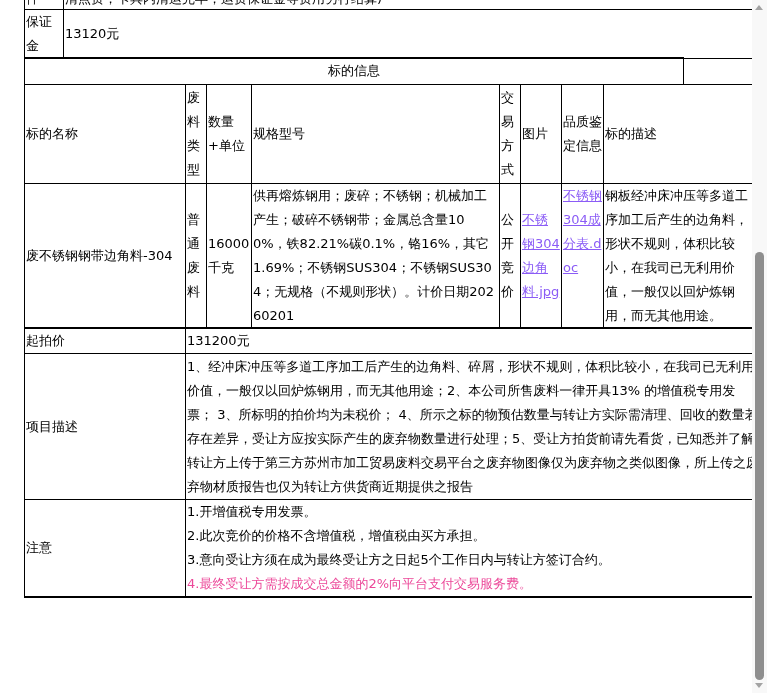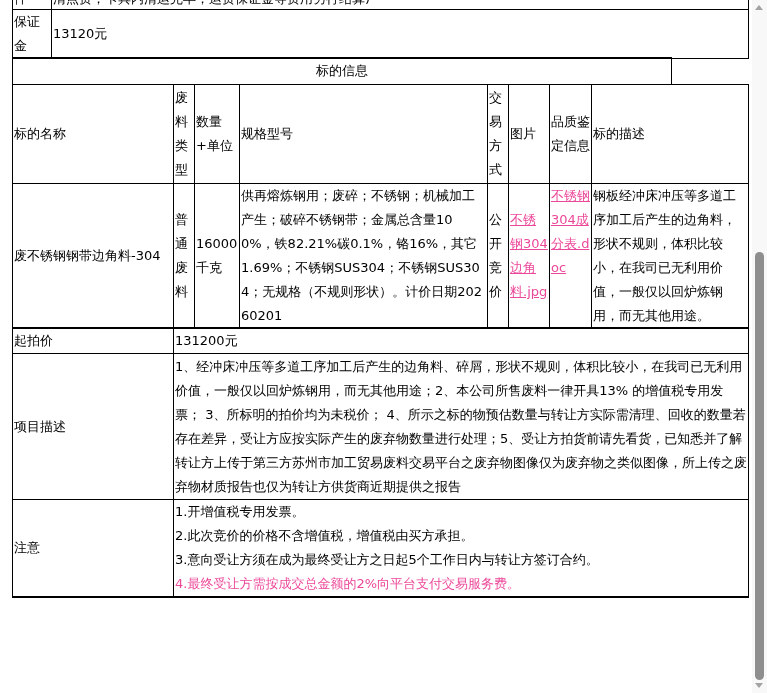--- a/index.html
+++ b/index.html
@@ -1,24 +1,24 @@
 <!DOCTYPE html>
 <html><head>
 <meta charset="utf-8">
 <style>
   html, body { margin: 0; padding: 0; background: #ffffff; }
   body {
     width: 767px; height: 693px; overflow: hidden; position: relative;
     font-family: "DejaVu Sans", "Liberation Sans", sans-serif;
     font-size: 13px; color: #000;
   }
-  .viewport { position: absolute; left: 4px; top: 0; width: 752px; height: 693px; overflow: hidden; }
+  .viewport { position: absolute; left: 16px; top: 0; width: 752px; height: 693px; overflow: hidden; }
   table { border-collapse: collapse; table-layout: fixed; }
   td { border: 1px solid #000; vertical-align: middle; padding: 0 1px; line-height: 24px; word-break: break-all; }
-  a { color: #ec4899; }
+  a { color: #8b5cf6; }
   .t-top { position: absolute; left: 8px; top: -18px; width: 736px; }
   .t-top td { border-left: 1px solid #000; }
   .t-head { position: absolute; left: 8px; top: 57px; width: 660px; border-top: 2px solid #000; }
   .t-items { position: absolute; left: 8px; top: 84px; width: 736px; }
   .t-bottom { position: absolute; left: 8px; top: 327px; width: 736px; border-top: 2px solid #000; border-bottom: 2px solid #000; }
   .t-bottom td { line-height: 24px; }
   .center { text-align: center; }
   .bold { font-weight: normal; }
   .red { color: #ec4899; }
   .scrollbar {

